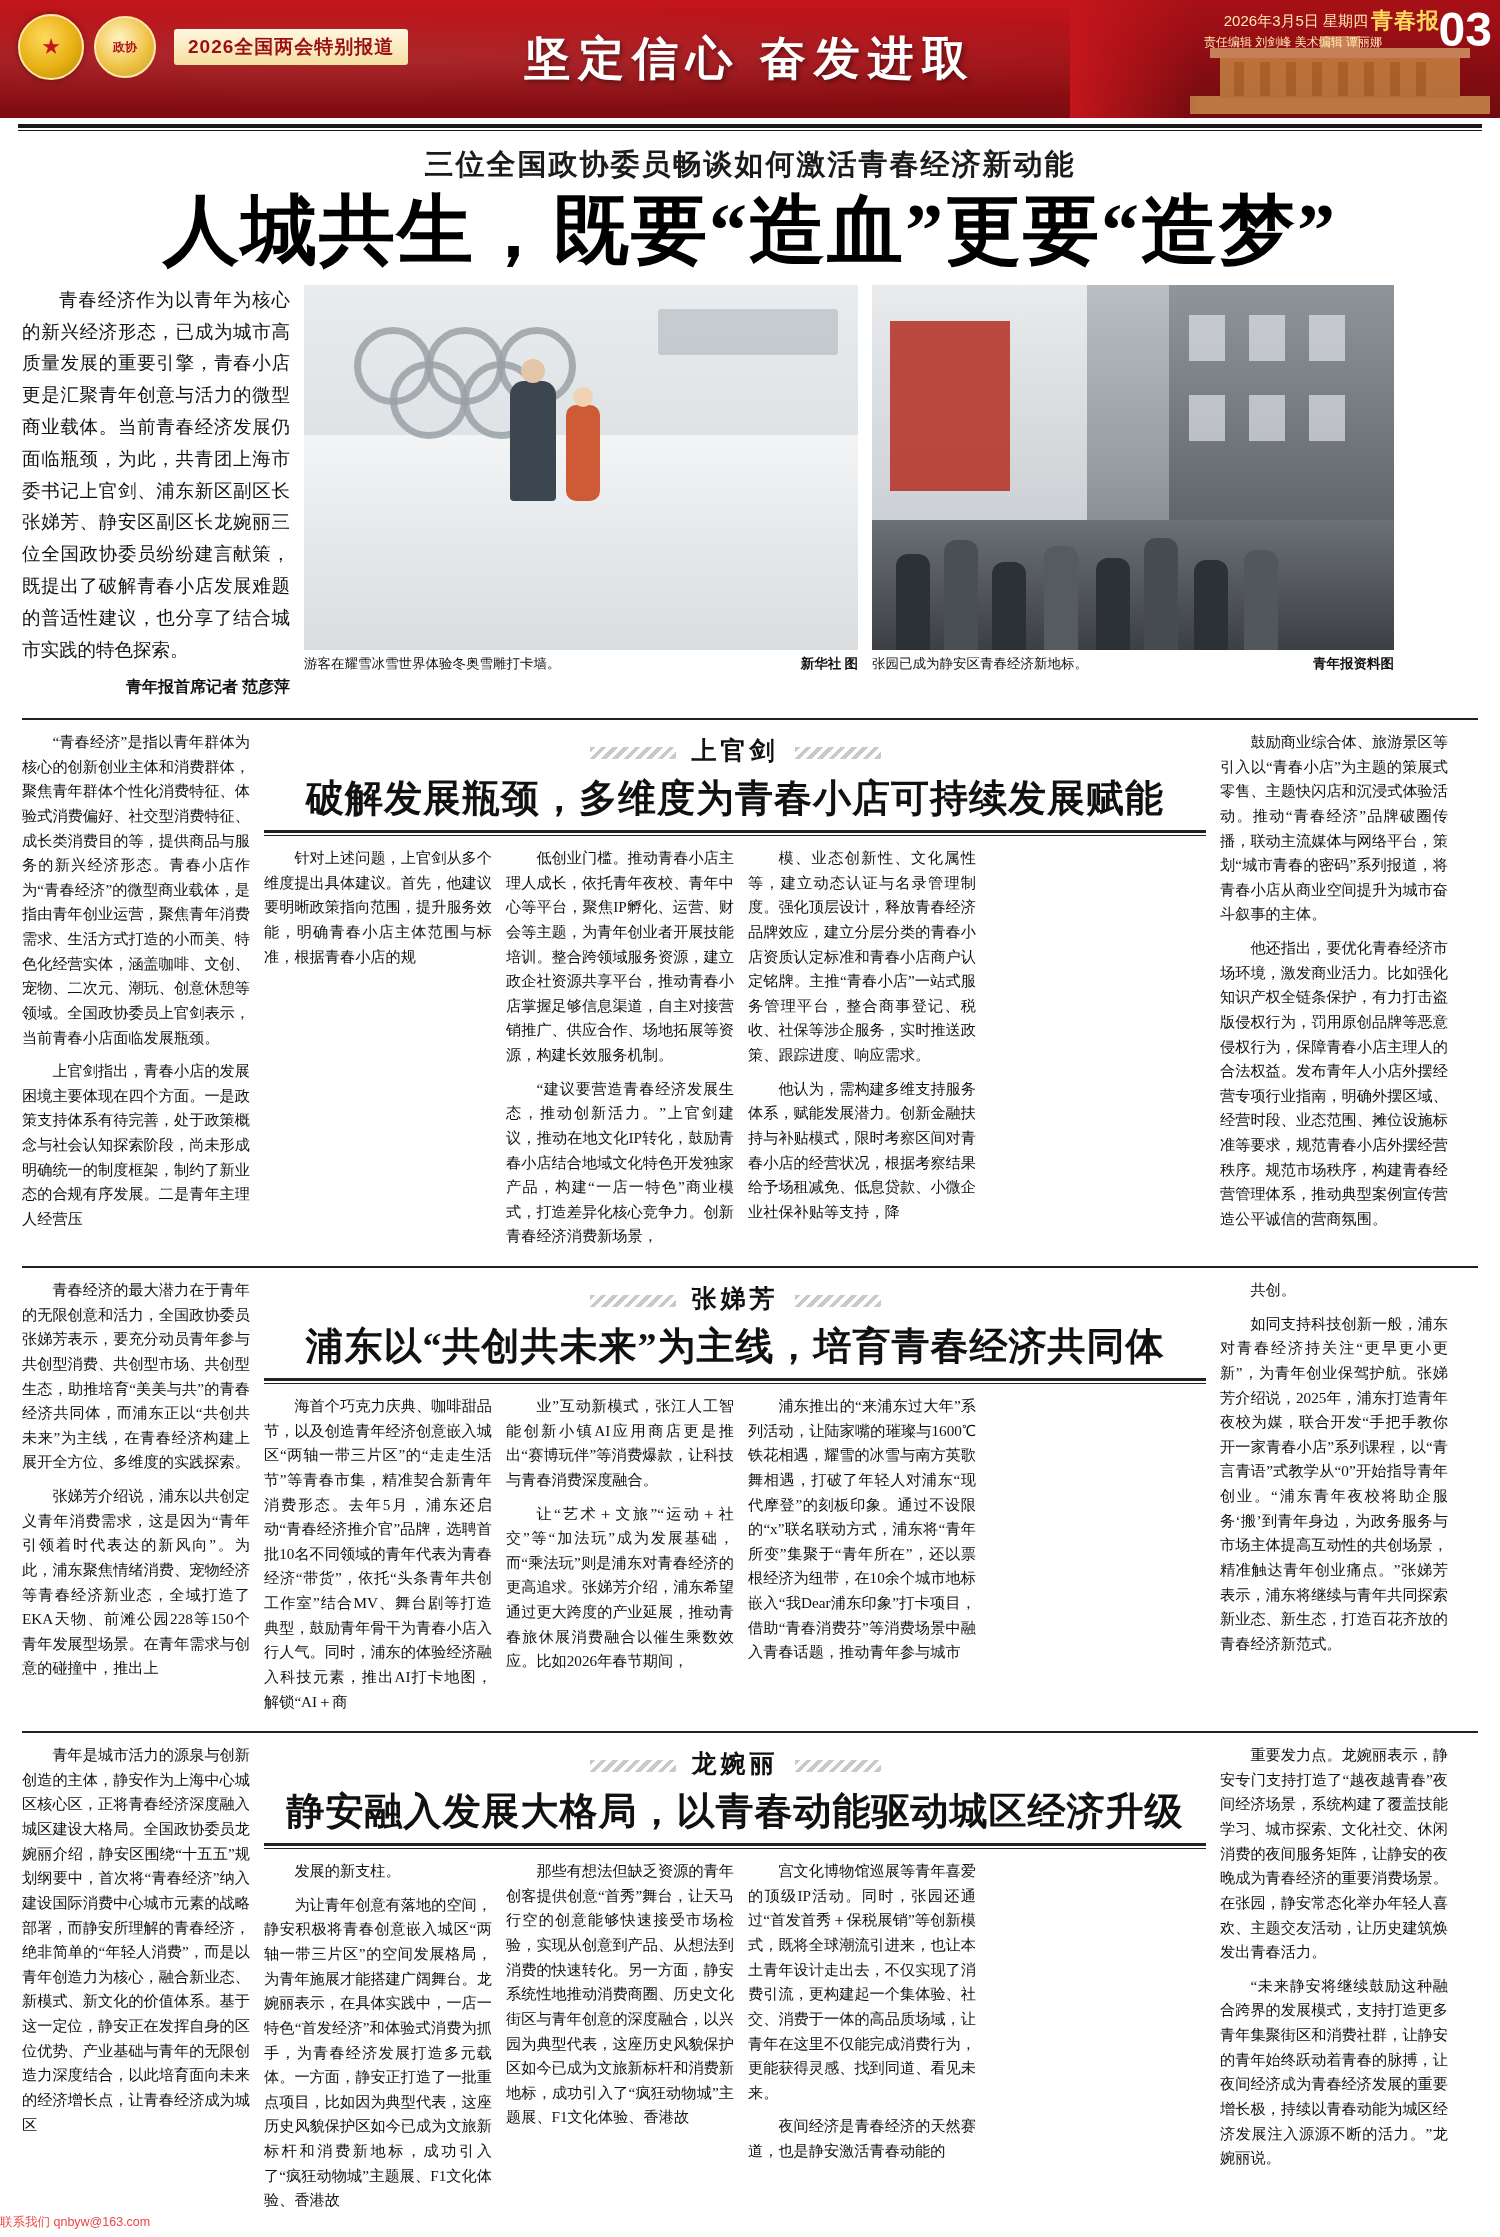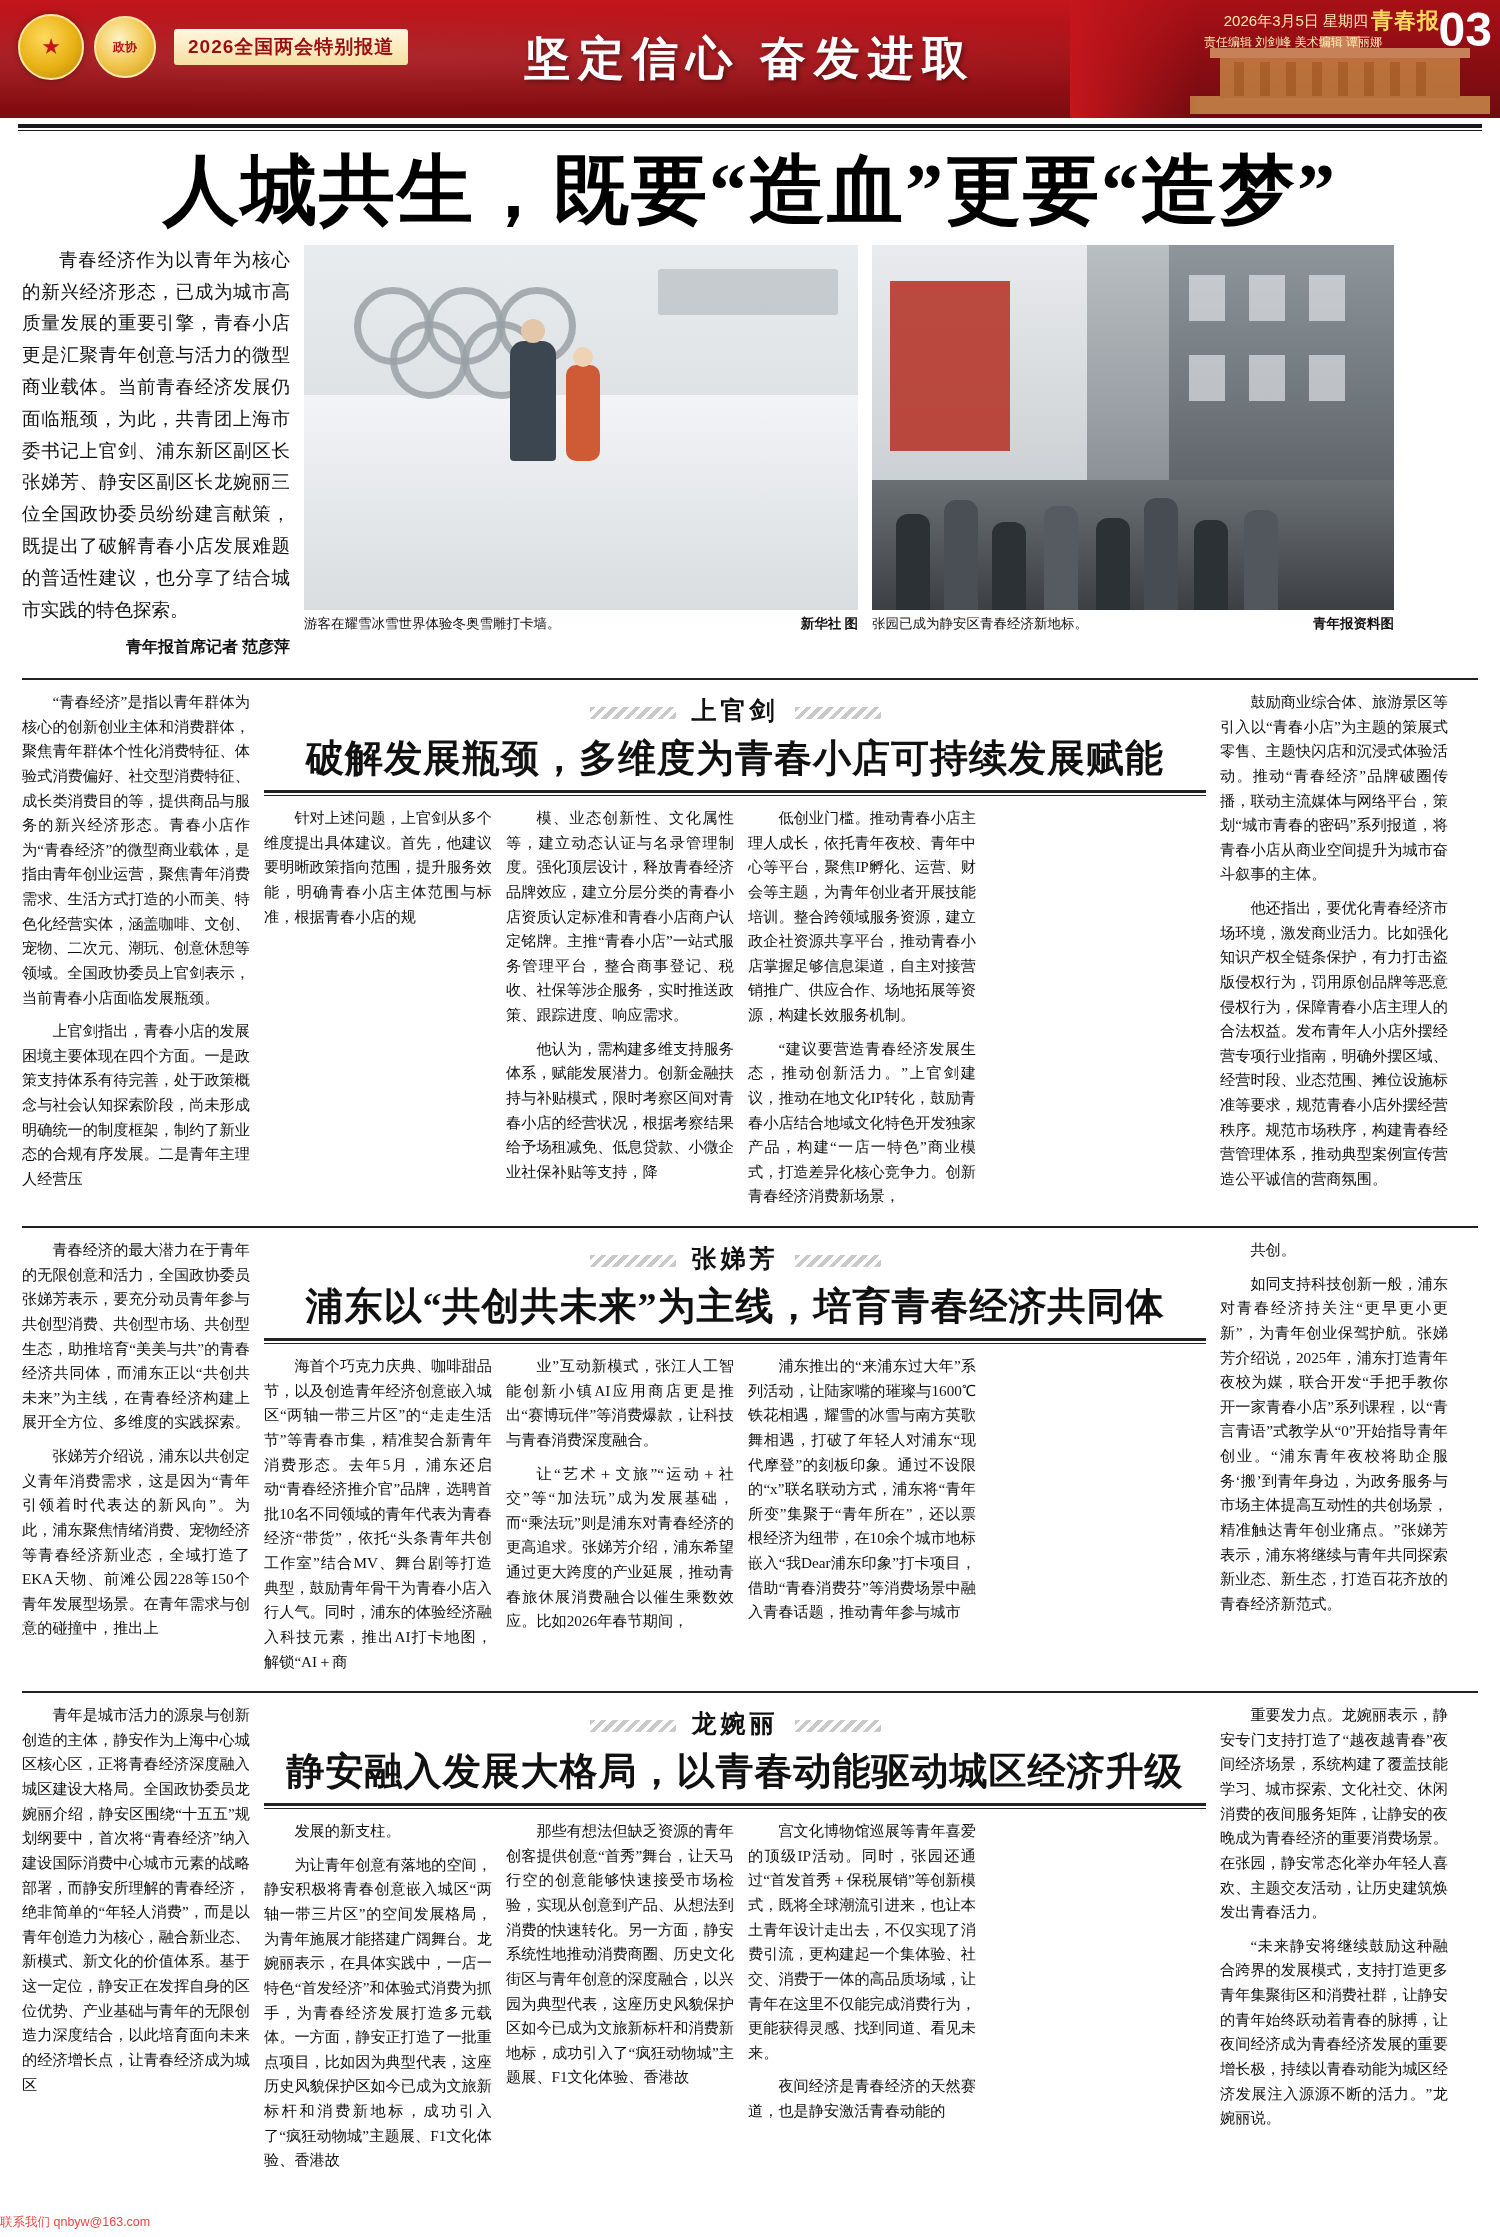--- a/index.html
+++ b/index.html
@@ -126,20 +126,21 @@
     <div class="mh-date">2026年3月5日 星期四</div>
     <div class="mh-editors">责任编辑 刘剑峰  美术编辑 谭丽娜</div>
     <div class="mh-brand">青春报</div>
     <div class="mh-pagenum">03</div>
   </div>
 
   <div class="rule-thick"></div>
   <div class="rule-thin"></div>
 
   <div class="head-wrap">
+    <div class="shoulder">三位全国政协委员畅谈如何激活青春经济新动能</div>
     <div class="main-head">人城共生，既要“造血”更要“造梦”</div>
   </div>
 
   <div class="lead-row">
     <div class="lead-text">
       <div>青春经济作为以青年为核心的新兴经济形态，已成为城市高质量发展的重要引擎，青春小店更是汇聚青年创意与活力的微型商业载体。当前青春经济发展仍面临瓶颈，为此，共青团上海市委书记上官剑、浦东新区副区长张娣芳、静安区副区长龙婉丽三位全国政协委员纷纷建言献策，既提出了破解青春小店发展难题的普适性建议，也分享了结合城市实践的特色探索。</div>
       <div class="lead-by">青年报首席记者 范彦萍</div>
     </div>
 
     <div class="photo-a">
@@ -206,26 +207,26 @@
           <span class="deco"></span><span>上官剑</span><span class="deco"></span>
         </div>
         <div class="sec-head">破解发展瓶颈，多维度为青春小店可持续发展赋能</div>
         <div class="sec-rule"></div>
         <div class="sec-rule2"></div>
         <div class="block">
           <div class="blockcol w228">
             <p>针对上述问题，上官剑从多个维度提出具体建议。首先，他建议要明晰政策指向范围，提升服务效能，明确青春小店主体范围与标准，根据青春小店的规</p>
           </div>
           <div class="blockcol w228">
+            <p>低创业门槛。推动青春小店主理人成长，依托青年夜校、青年中心等平台，聚焦IP孵化、运营、财会等主题，为青年创业者开展技能培训。整合跨领域服务资源，建立政企社资源共享平台，推动青春小店掌握足够信息渠道，自主对接营销推广、供应合作、场地拓展等资源，构建长效服务机制。</p>
+            <p>“建议要营造青春经济发展生态，推动创新活力。”上官剑建议，推动在地文化IP转化，鼓励青春小店结合地域文化特色开发独家产品，构建“一店一特色”商业模式，打造差异化核心竞争力。创新青春经济消费新场景，</p>
+          </div>
+          <div class="blockcol w228">
             <p>模、业态创新性、文化属性等，建立动态认证与名录管理制度。强化顶层设计，释放青春经济品牌效应，建立分层分类的青春小店资质认定标准和青春小店商户认定铭牌。主推“青春小店”一站式服务管理平台，整合商事登记、税收、社保等涉企服务，实时推送政策、跟踪进度、响应需求。</p>
             <p>他认为，需构建多维支持服务体系，赋能发展潜力。创新金融扶持与补贴模式，限时考察区间对青春小店的经营状况，根据考察结果给予场租减免、低息贷款、小微企业社保补贴等支持，降</p>
-          </div>
-          <div class="blockcol w228">
-            <p>低创业门槛。推动青春小店主理人成长，依托青年夜校、青年中心等平台，聚焦IP孵化、运营、财会等主题，为青年创业者开展技能培训。整合跨领域服务资源，建立政企社资源共享平台，推动青春小店掌握足够信息渠道，自主对接营销推广、供应合作、场地拓展等资源，构建长效服务机制。</p>
-            <p>“建议要营造青春经济发展生态，推动创新活力。”上官剑建议，推动在地文化IP转化，鼓励青春小店结合地域文化特色开发独家产品，构建“一店一特色”商业模式，打造差异化核心竞争力。创新青春经济消费新场景，</p>
           </div>
         </div>
       </div>
 
       <div class="blockcol w228">
         <p>鼓励商业综合体、旅游景区等引入以“青春小店”为主题的策展式零售、主题快闪店和沉浸式体验活动。推动“青春经济”品牌破圈传播，联动主流媒体与网络平台，策划“城市青春的密码”系列报道，将青春小店从商业空间提升为城市奋斗叙事的主体。</p>
         <p>他还指出，要优化青春经济市场环境，激发商业活力。比如强化知识产权全链条保护，有力打击盗版侵权行为，罚用原创品牌等恶意侵权行为，保障青春小店主理人的合法权益。发布青年人小店外摆经营专项行业指南，明确外摆区域、经营时段、业态范围、摊位设施标准等要求，规范青春小店外摆经营秩序。规范市场秩序，构建青春经营管理体系，推动典型案例宣传营造公平诚信的营商氛围。</p>
       </div>
     </div>
 

